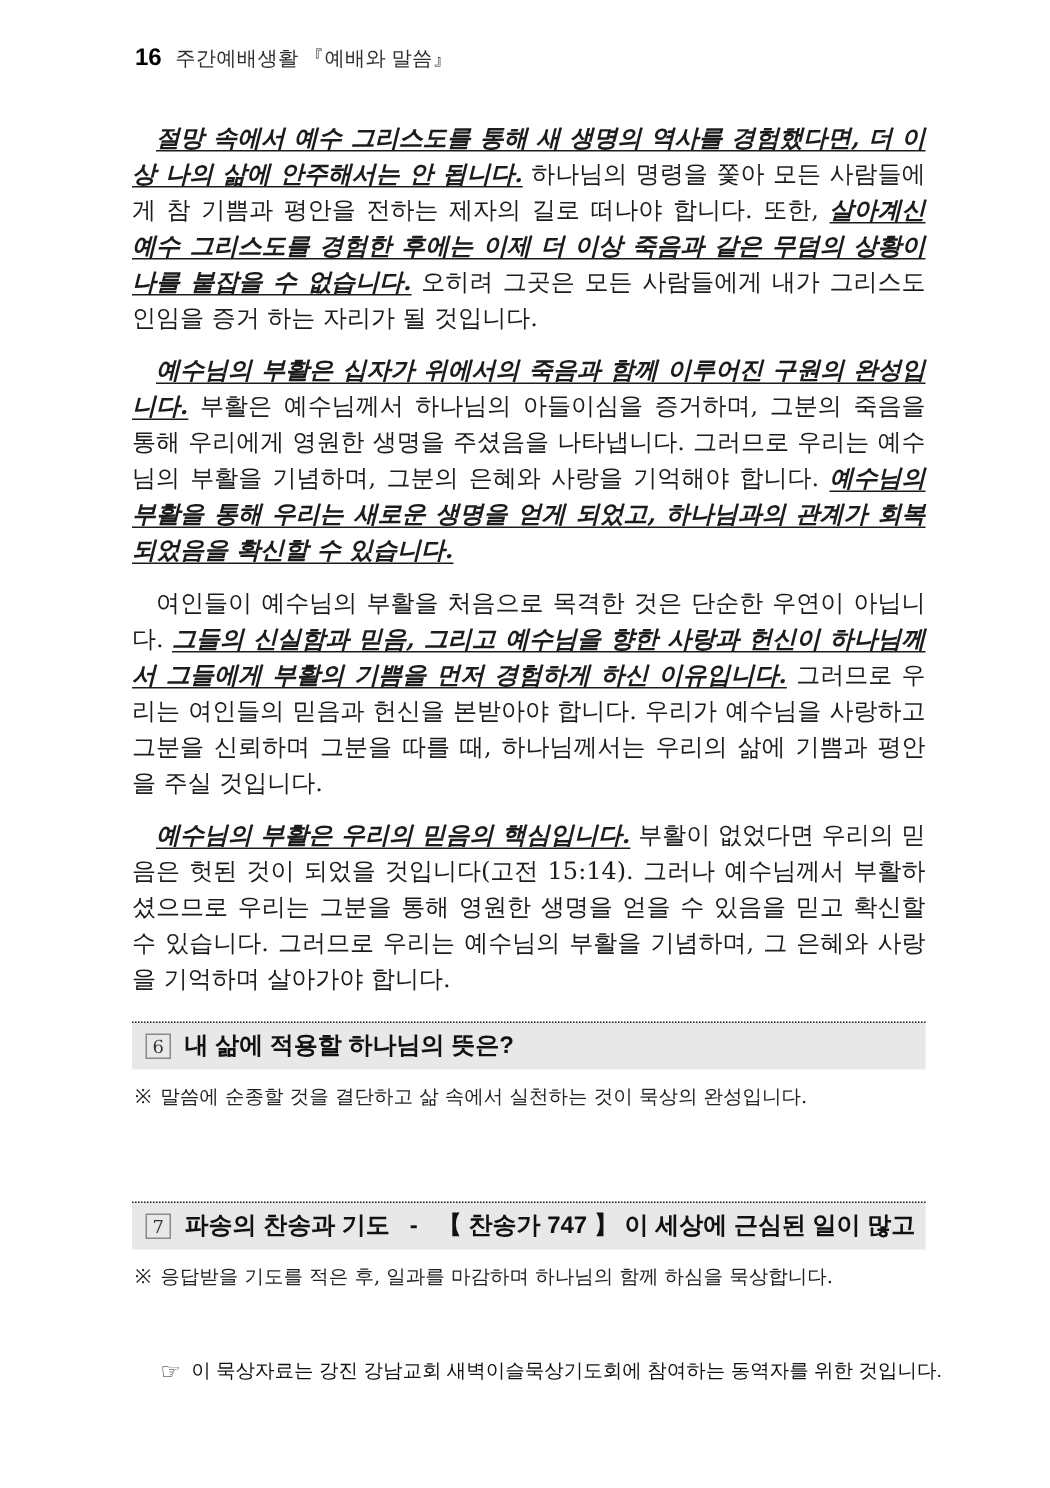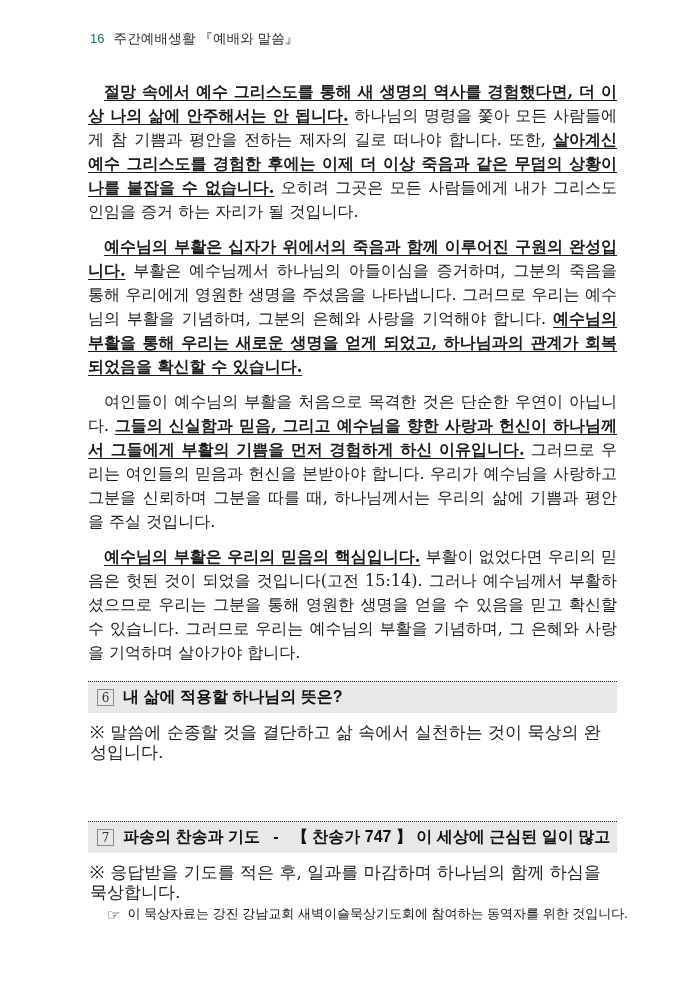--- a/index.html
+++ b/index.html
@@ -12,33 +12,34 @@
     padding:30px 83px 0 88px;
     overflow:hidden;
     font-family:"DejaVu Serif","Liberation Serif",serif;
     color:#1c1c1c;
   }
   .pageheader{
     display:flex;align-items:baseline;gap:9px;
     margin:0 0 32px 2px;
     font-family:"Liberation Sans","DejaVu Sans",sans-serif;
   }
-  .pagenum{font-weight:normal;font-size:13px;color:#0f766e;}
+  .pagenum{font-weight:bold;font-size:16px;color:#000000;}
   .booktitle{font-size:13.5px;color:#2d2d2d;letter-spacing:0.2px;font-family:Liberation Serif, serif;}
 
   .para{
     font-size:16px;line-height:24px;
     text-align:justify;text-indent:16px;
     margin:0 0 11px 0;
   }
   .para .em{
     font-weight:bold;
     text-decoration:underline;
     text-underline-offset:3px;
     text-decoration-thickness:1px;
+    font-style:italic;
   }
 
   .sectionblock{margin-top:16px;}
   .sectionblock.sec7{margin-top:59px;}
   .bar{
     background:#e8e8e8;
     border-top:1px dotted #222;
     height:32px;
     box-sizing:border-box;
     display:flex;align-items:center;gap:9px;
@@ -50,21 +51,21 @@
     flex:0 0 auto;
     width:15px;height:15px;
     border:1px solid #8a8a8a;
     display:flex;align-items:center;justify-content:center;
     font-family:"DejaVu Serif",serif;
     font-size:12px;font-weight:normal;color:#333;line-height:1;
   }
   .bartitle{white-space:pre;}
   .note{
     margin:9px 0 0 2px;
-    font-size:17px;line-height:20px;color:#222;
+    font-size:13px;line-height:20px;color:#222;
   }
   .notemark{margin-right:6px;}
 
   .pagefooter{
     position:absolute;left:107px;top:905px;
     display:flex;align-items:center;gap:7px;
     font-family:"Liberation Sans","DejaVu Sans",sans-serif;
     font-size:13px;color:#111;
   }
   .handicon{font-size:15px;line-height:1;}

